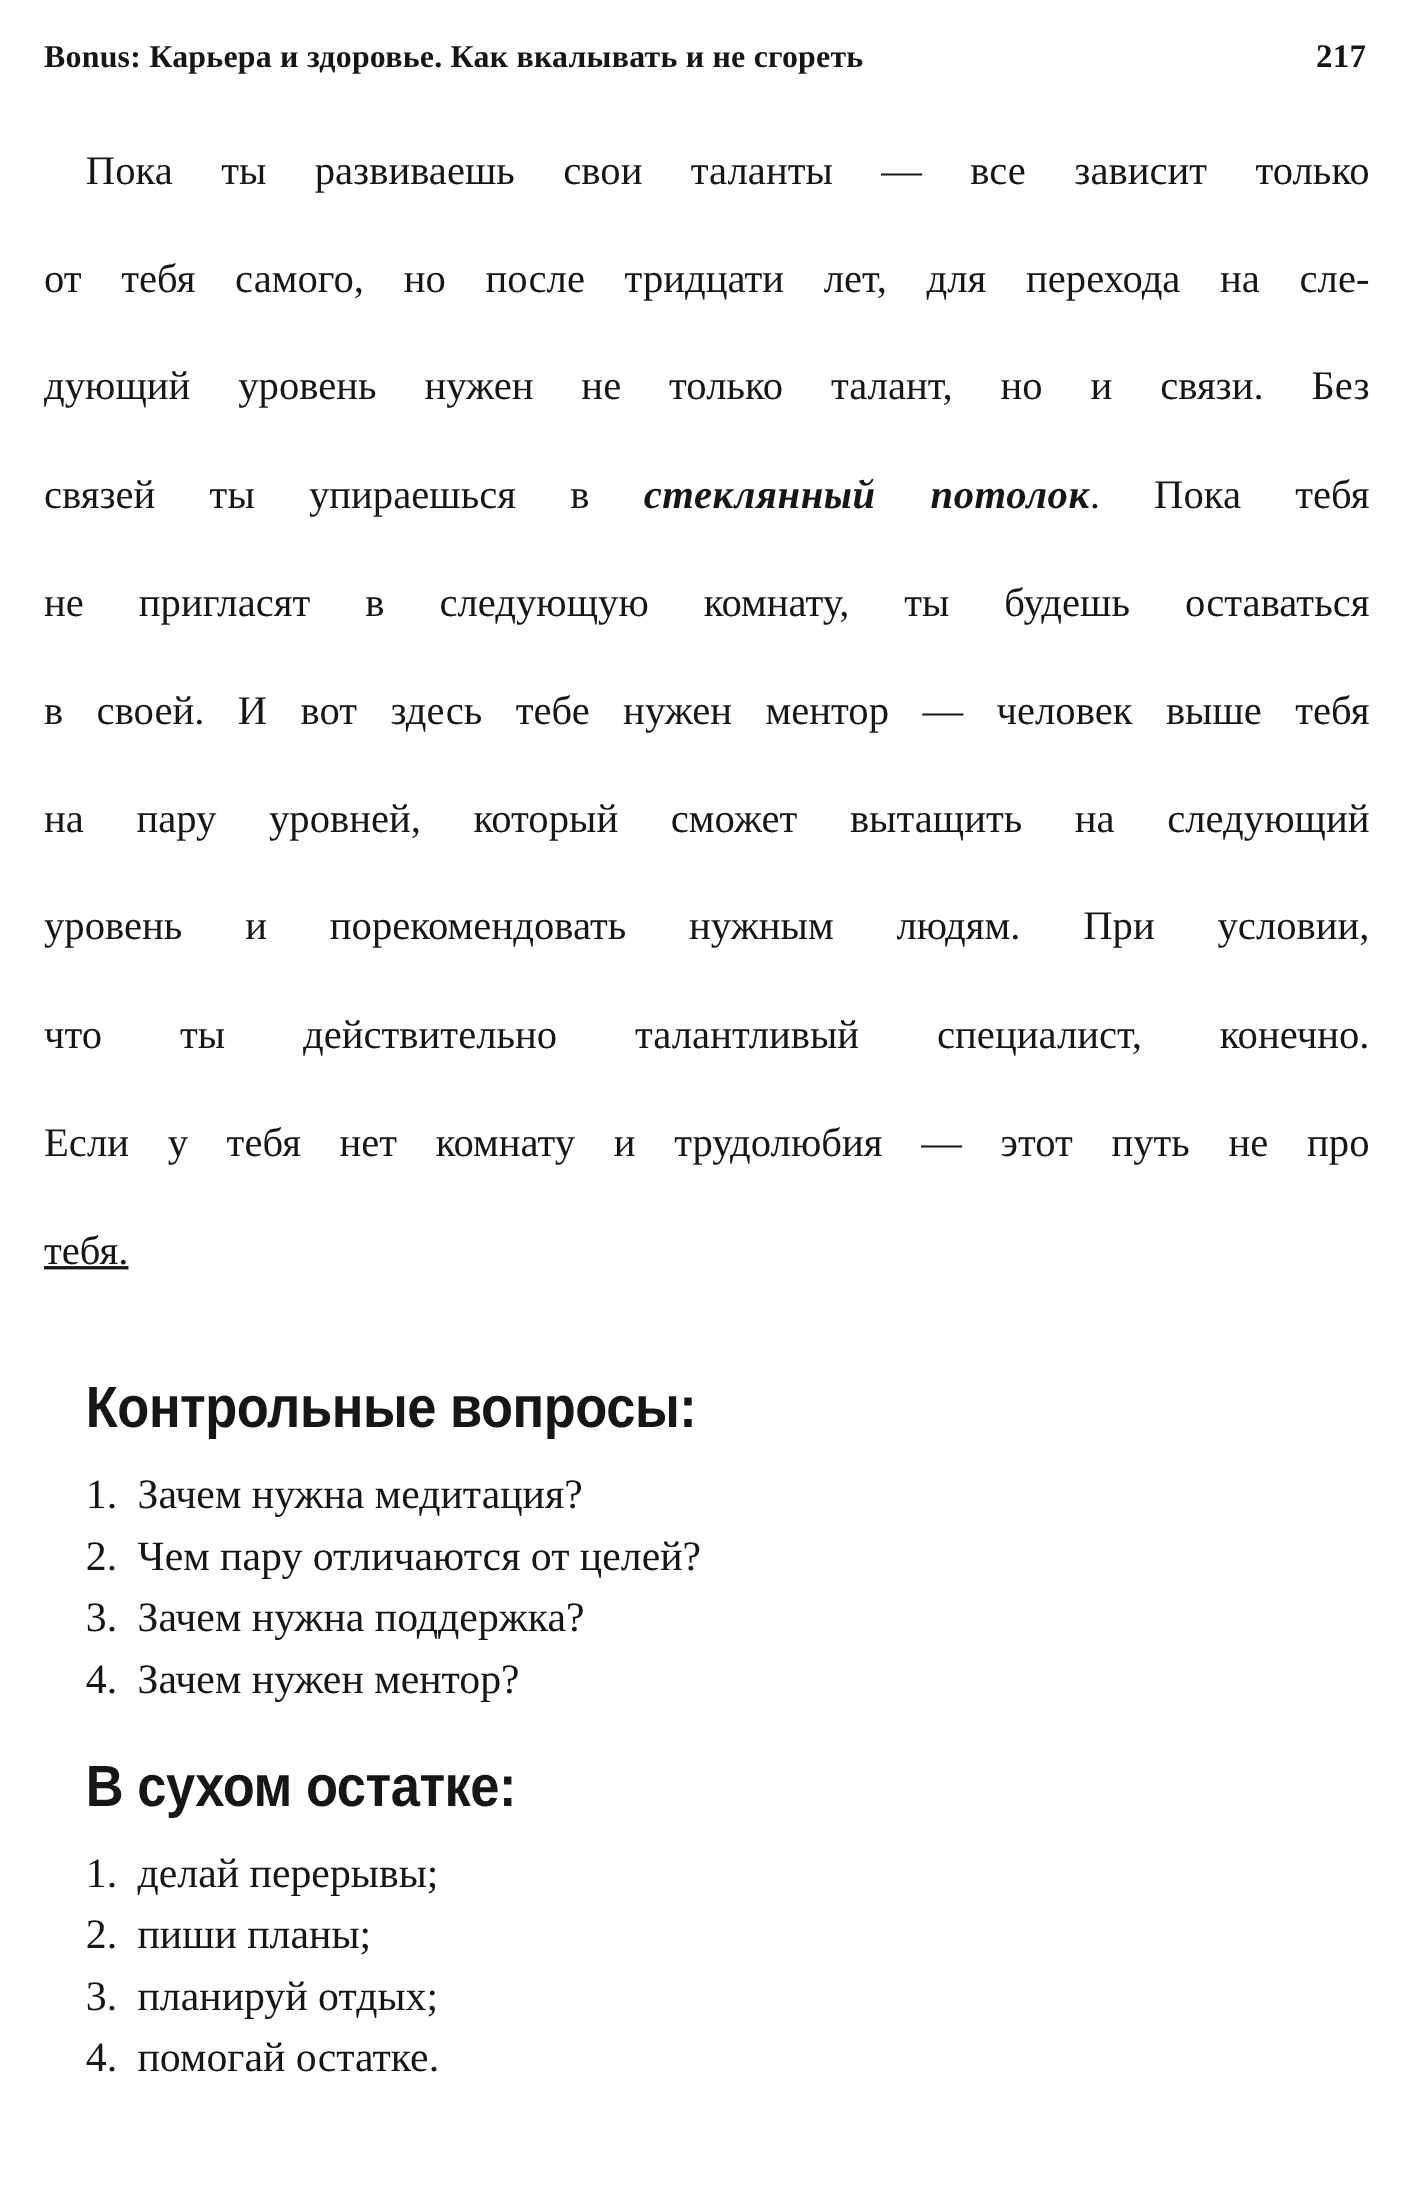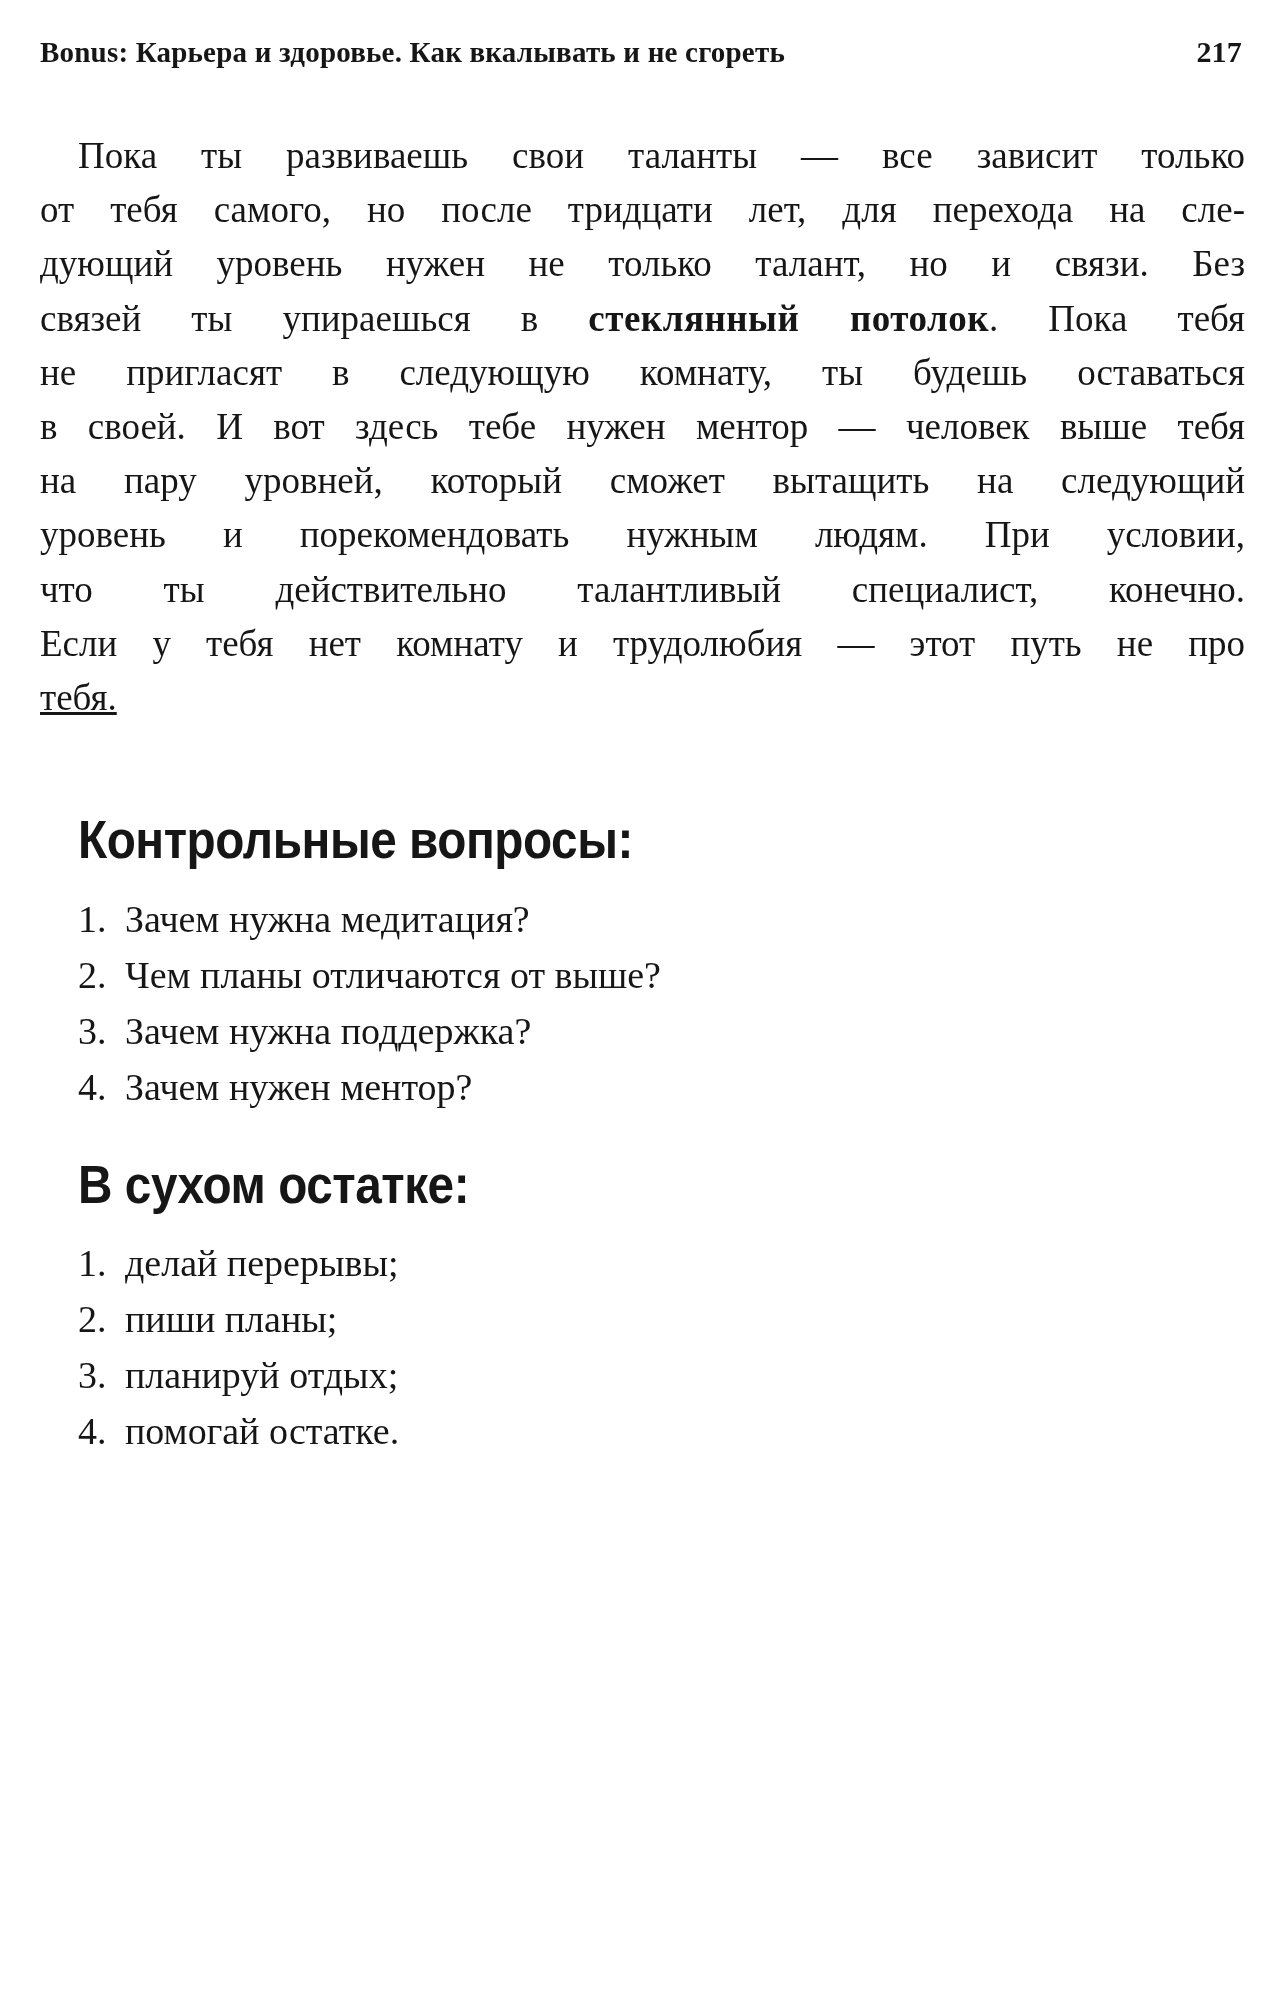--- a/index.html
+++ b/index.html
@@ -34,24 +34,25 @@
   .para {
     margin: 59px 37px 0 40px;
     font-size: 37px;
     line-height: 54.2px;
   }
   .pline {
     text-align: justify;
     text-align-last: justify;
     text-justify: inter-word;
     white-space: normal;
+    margin-top: 44px;
   }
   .pline.first { text-indent: 38px; }
   .pline.last  { text-align-last: left; text-decoration: underline; }
-  .pline b { font-weight: 700; letter-spacing: 0.5px; }
+  .pline b { font-weight: 700; letter-spacing: 0.5px; font-style: italic; }
 
   
   .sec { margin-left: 78px; margin-right: 40px; }
   .sec-questions { margin-top: 87px; }
   .sec-summary   { margin-top: 42px; }
   .sec h2 {
     margin: 0;
     font-family: "Liberation Sans", sans-serif;
     font-weight: 700;
     font-size: 53px;
@@ -96,21 +97,21 @@
 
   <div class="sec sec-questions">
     <h2>Контрольные вопросы:</h2>
     <div class="list">
       <div class="li">
           <span class="num">1.</span>
           <span>Зачем нужна медитация?</span>
         </div>
       <div class="li">
           <span class="num">2.</span>
-          <span>Чем планы отличаются от выше?</span>
+          <span>Чем пару отличаются от целей?</span>
         </div>
       <div class="li">
           <span class="num">3.</span>
           <span>Зачем нужна поддержка?</span>
         </div>
       <div class="li">
           <span class="num">4.</span>
           <span>Зачем нужен ментор?</span>
         </div>
     </div>

